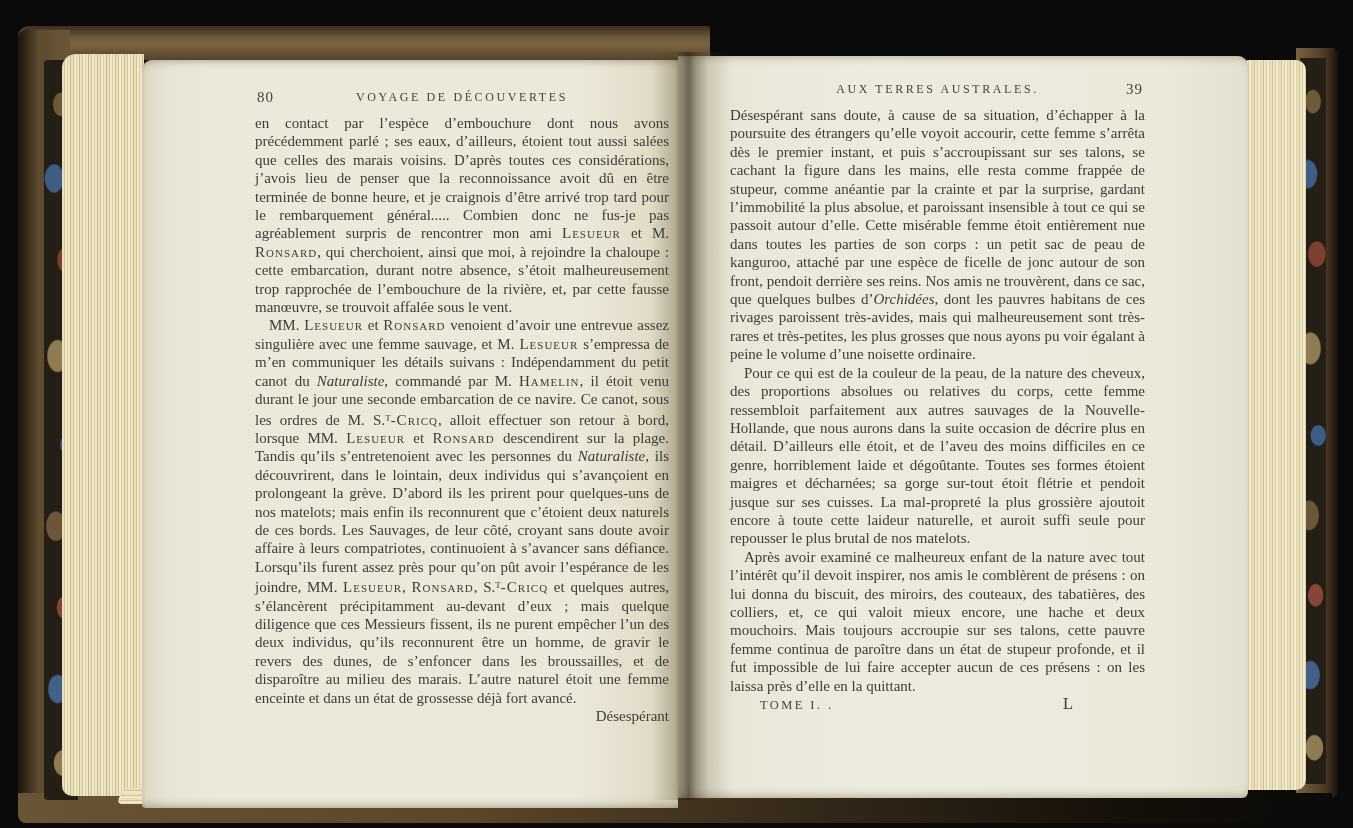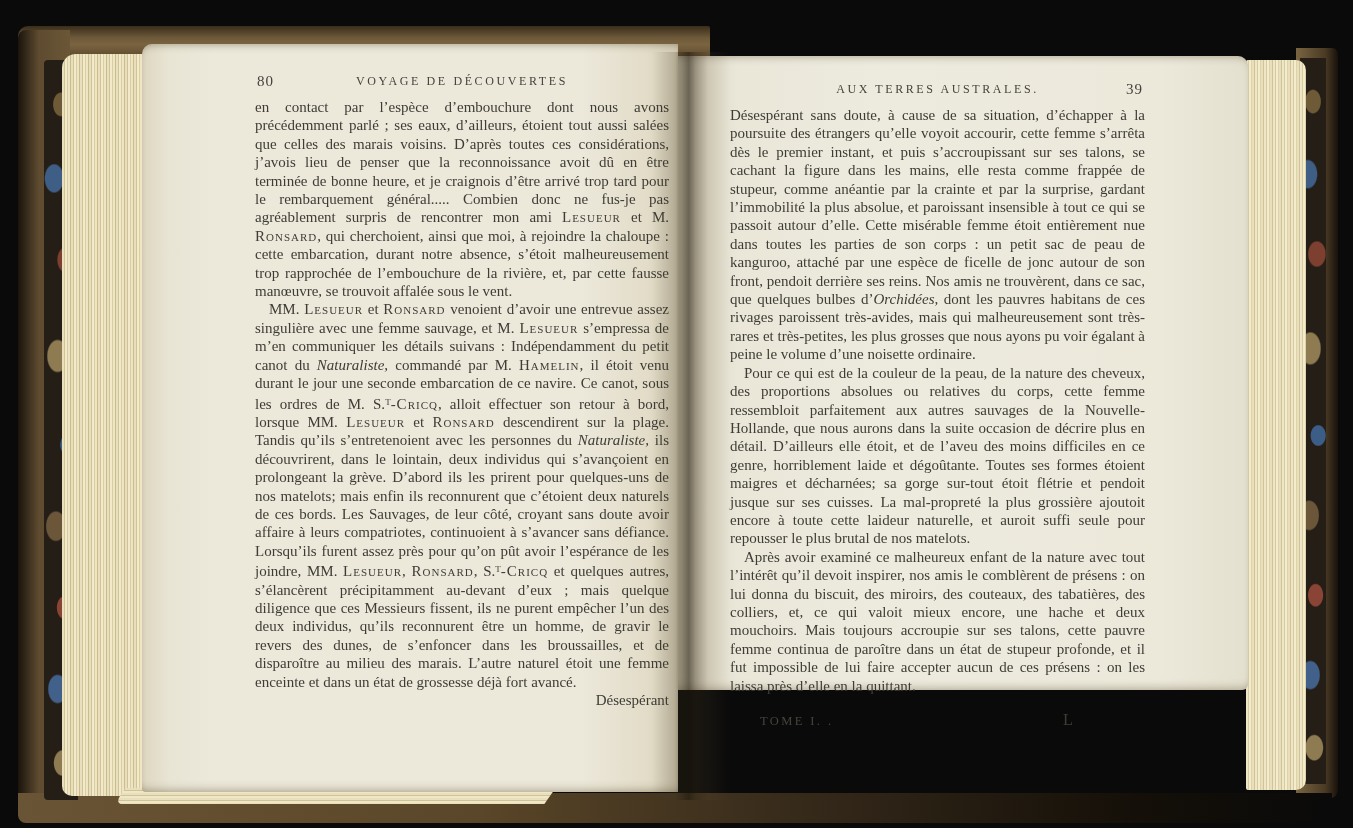--- a/index.html
+++ b/index.html
@@ -57,28 +57,28 @@
       #efe6c6 0 2px,#d6caa0 2px 3px,#f4ecce 3px 5px,#ded2a8 5px 6px,#eadfbc 6px 8px,#cfc398 8px 9px);
   }
   .stack-bottom{
     position:absolute;left:120px;top:788px;width:430px;height:16px;
     background:repeating-linear-gradient(180deg,#e9dfbd 0 2px,#cfc398 2px 3px,#f0e7c6 3px 5px);
     transform:skewX(-35deg);border-radius:0 0 0 8px;
   }
   
   .page{position:absolute;}
   .page-left{
-    left:142px;top:44px;width:536px;height:748px;
+    left:142px;top:60px;width:536px;height:748px;
     background:linear-gradient(90deg,#ddd6c0 0,#e9e5d5 28px,#ece8da 70px,#ece8da 440px,#e2dcc8 505px,#d3cbb4 536px);
     border-radius:10px 0 0 4px;
     box-shadow:inset 0 6px 9px -6px rgba(90,75,45,.55), inset 0 -8px 10px -7px rgba(90,75,45,.5);
     text-decoration:underline;
   }
   .page-right{
-    left:678px;top:56px;width:570px;height:634px;
+    left:678px;top:56px;width:570px;height:742px;
     background:linear-gradient(90deg,#c8c0a8 0,#ddd7c4 22px,#eae7d9 60px,#edebde 200px,#ece9db 480px,#e4e0cf 570px);
     border-radius:0 10px 6px 0;
     box-shadow:inset 0 6px 9px -6px rgba(90,75,45,.5), inset 0 -8px 10px -7px rgba(90,75,45,.45);
   }
   .gutter{
     position:absolute;left:652px;top:52px;width:78px;height:748px;pointer-events:none;
     background:linear-gradient(90deg,
       rgba(70,58,36,0) 0%,
       rgba(70,58,36,.22) 30%,
       rgba(32,26,14,.58) 47%,
@@ -103,21 +103,21 @@
   }
   .pagenum{position:absolute;top:0;font-size:15px;letter-spacing:1px;}
   .pagenum-left{left:2px;}
   .pagenum-right{right:2px;}
   .textblock p{margin:0;}
   .textblock p.indent{text-indent:14px;}
   .sc{font-variant:small-caps;letter-spacing:1px;}
   .it{font-style:italic;}
   .sup{font-size:9px;vertical-align:4px;letter-spacing:0;}
   .catchword{text-align:right;}
-  .page-footer{display:flex;align-items:baseline;margin-top:16px;}
+  .page-footer{display:flex;align-items:baseline;margin-top:0;}
   .tome{font-size:12.5px;letter-spacing:2.4px;margin-left:30px;color:#46443d;}
   .signature{margin-left:auto;margin-right:72px;font-size:16.5px;}
 </style>
 </head>
 <body>
 
 <div>
   <div class="cover-top"></div>
   <div class="cover-left"></div>
   <div class="cover-right"></div>

